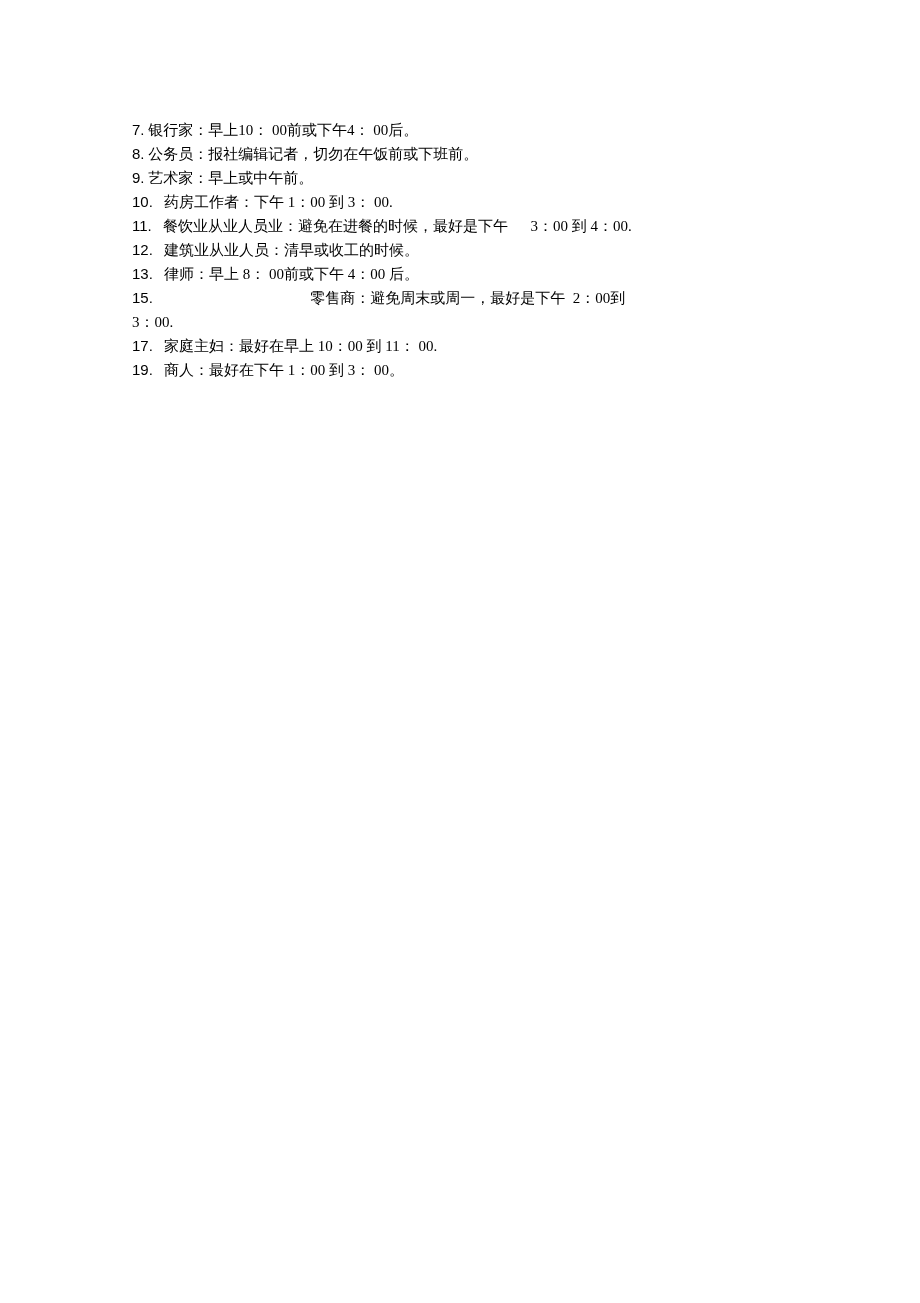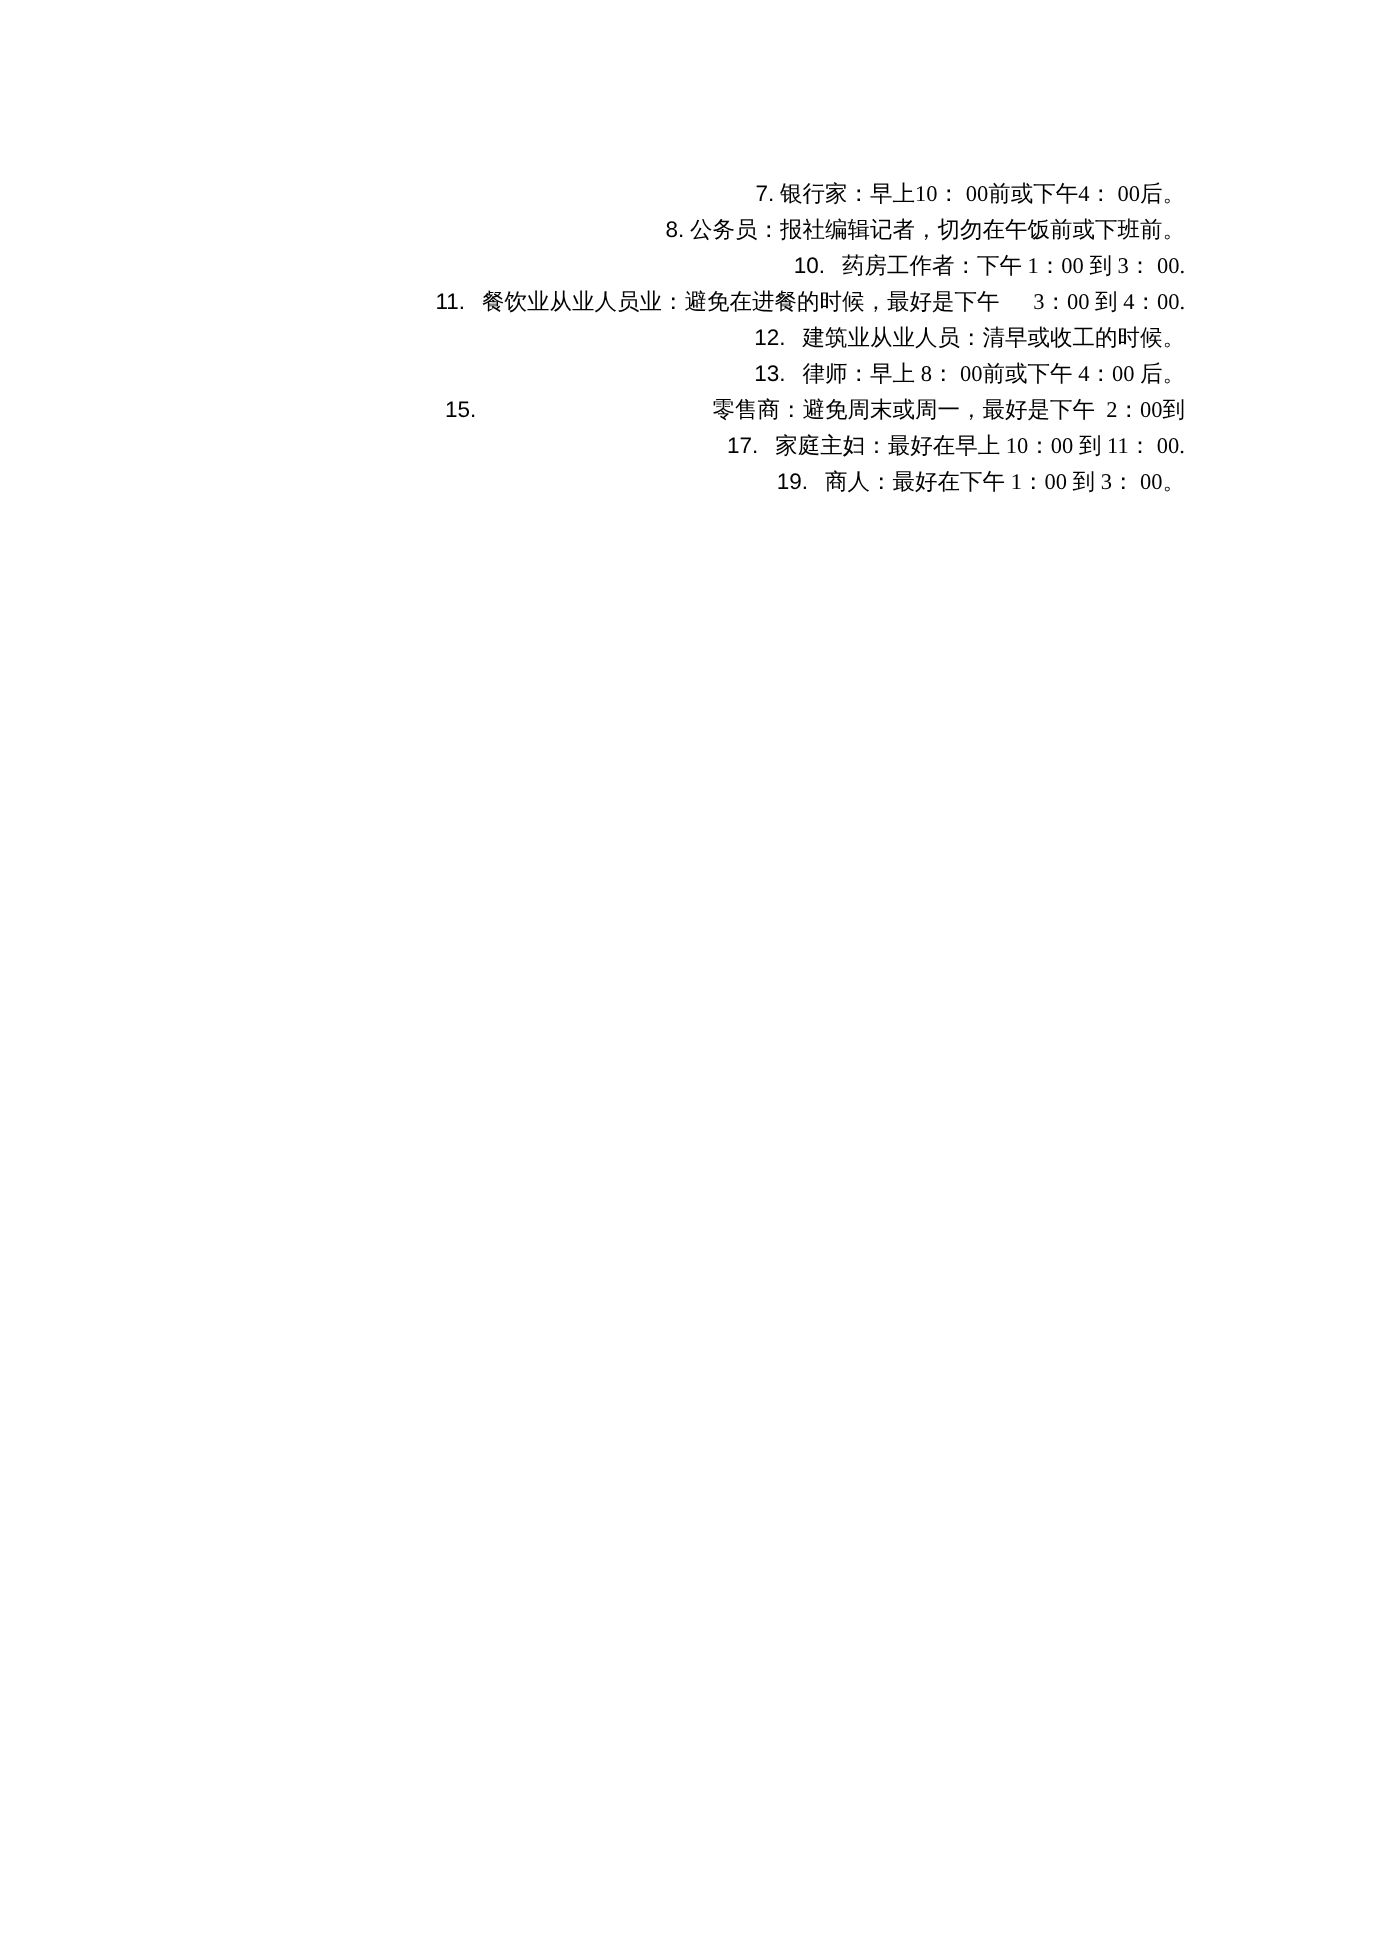--- a/index.html
+++ b/index.html
@@ -16,32 +16,33 @@
       padding-left: 132px;
       padding-right: 130px;
     }
     .content {
       font-size: 15px;
       color: #000000;
       line-height: 23px;
     }
     .line {
       white-space: pre-wrap;
-      text-align: right;
     }
     .num {
       font-family: Arial, sans-serif;
     }
   </style>
 </head>
 <body>
 
 <div class="content">
   <div class="line"><span class="num">7.</span><span> 银行家：早上10： 00前或下午4： 00后。</span></div>
   <div class="line"><span class="num">8.</span><span> 公务员：报社编辑记者，切勿在午饭前或下班前。</span></div>
+  <div class="line"><span class="num">9.</span><span> 艺术家：早上或中午前。</span></div>
   <div class="line"><span class="num">10.</span><span>   药房工作者：下午 1：00 到 3： 00.</span></div>
   <div class="line"><span class="num">11.</span><span>   餐饮业从业人员业：避免在进餐的时候，最好是下午      3：00 到 4：00.</span></div>
   <div class="line"><span class="num">12.</span><span>   建筑业从业人员：清早或收工的时候。</span></div>
   <div class="line"><span class="num">13.</span><span>   律师：早上 8： 00前或下午 4：00 后。</span></div>
   <div class="line"><span class="num">15.</span><span>                                          零售商：避免周末或周一，最好是下午  2：00到</span></div>
+  <div class="line"><span class="num"></span><span>3：00.</span></div>
   <div class="line"><span class="num">17.</span><span>   家庭主妇：最好在早上 10：00 到 11： 00.</span></div>
   <div class="line"><span class="num">19.</span><span>   商人：最好在下午 1：00 到 3： 00。</span></div>
 </div>
 
 </body></html>

